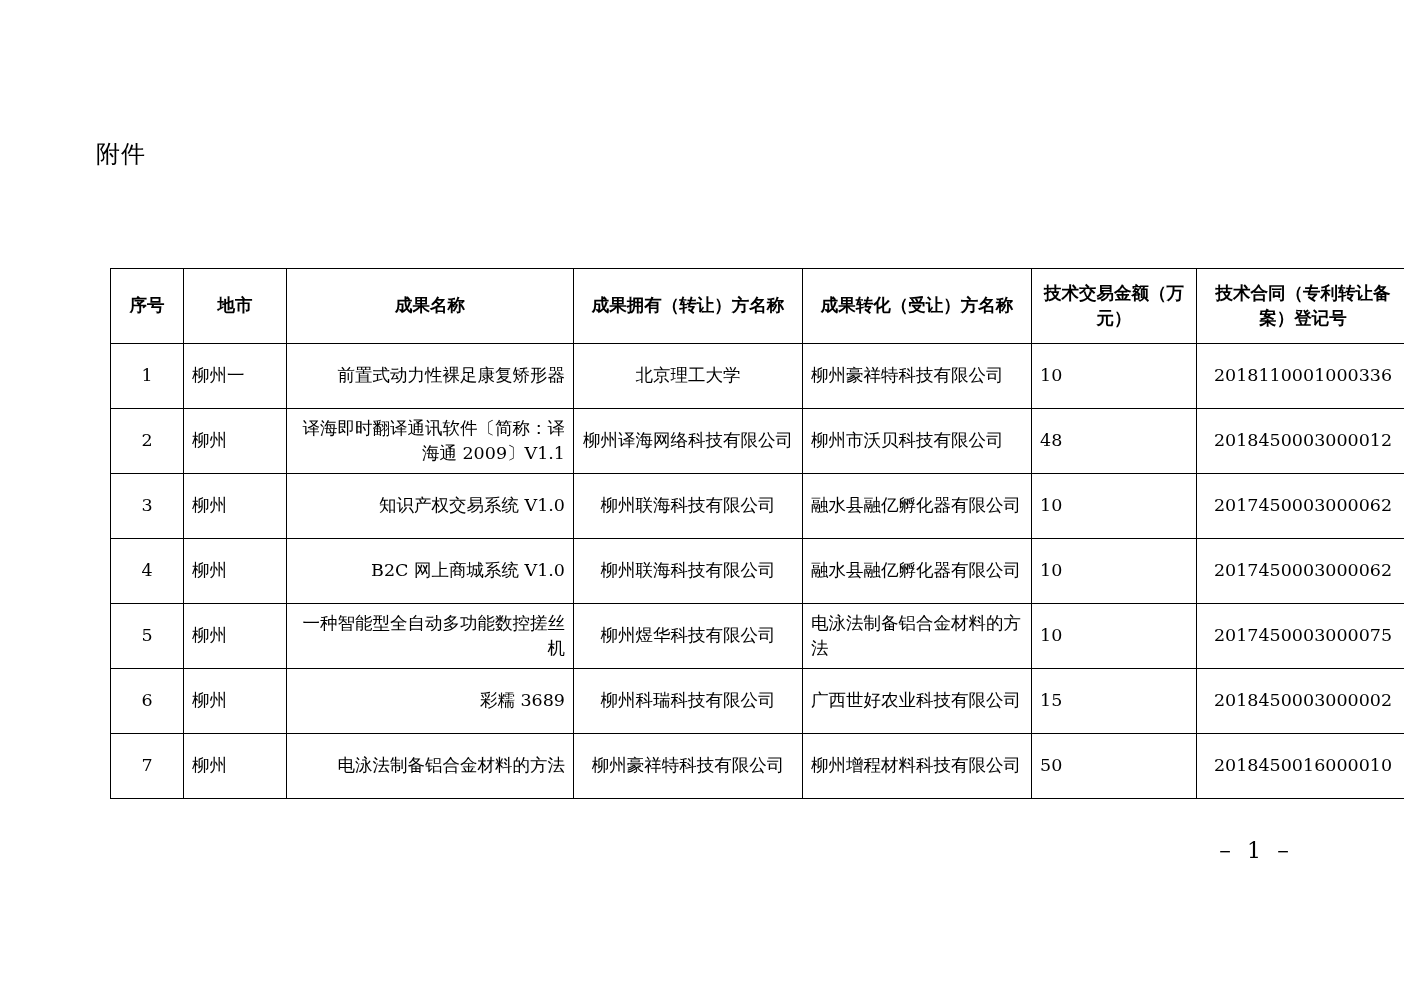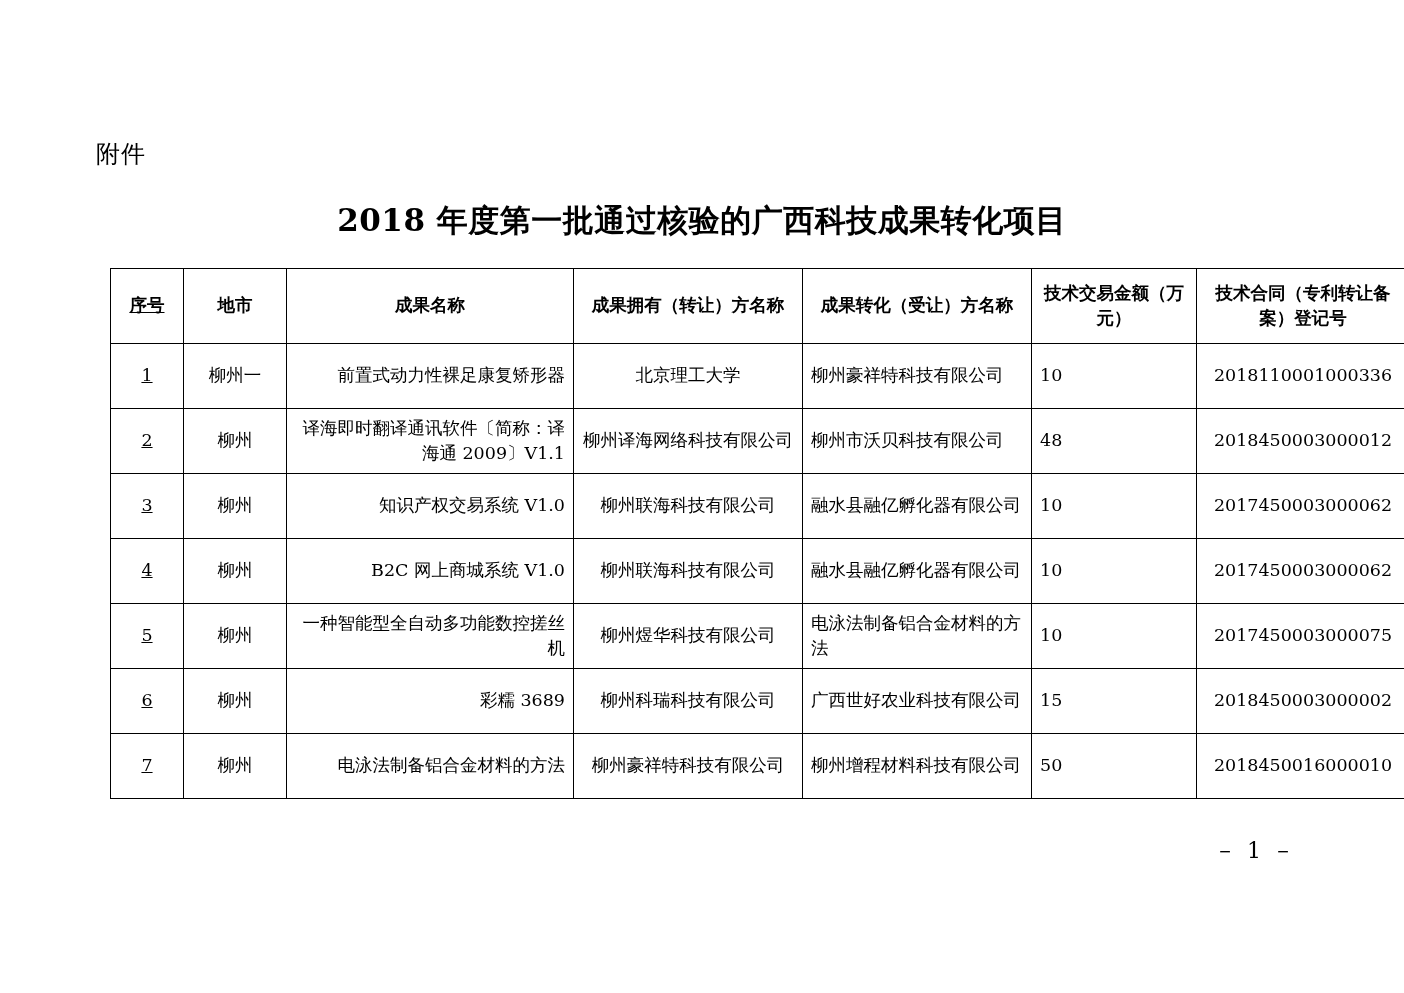--- a/index.html
+++ b/index.html
@@ -60,22 +60,22 @@
     line-height: 1.45;
   }
   table.main th {
     text-align: center;
     font-weight: bold;
     height: 62px;
   }
   table.main td {
     height: 52px;
   }
-  .c-no      { width: 56px;  text-align: center; text-decoration: underline; }
-  .c-city    { width: 86px;  text-align: center; }
+  .c-no      { width: 56px;  text-align: center; }
+  .c-city    { width: 86px;  text-align: left; }
   .c-name    { width: 270px; text-align: right; }
   .c-owner   { width: 212px; text-align: center; }
   .c-recv    { width: 212px; text-align: left; }
   .c-amount  { width: 148px; }
   .c-contract{ width: 196px; text-align: center; }
 
   th.c-name { text-align: center; border-radius: 32px; }
   th.c-owner { text-align: center; }
   th.c-recv { text-align: center; border-radius: 25px; }
 
@@ -88,21 +88,20 @@
     letter-spacing: 2px;
   }
 </style>
 </head>
 <body>
 
 <div class="page">
 
   <div class="attach-label">附件</div>
 
-  <div class="doc-title">2018 年度第一批通过核验的广西科技成果转化项目</div>
 
   <div class="table-wrap">
     <table class="main">
       <thead>
         <tr>
           <th class="c-no">序号</th>
           <th class="c-city">地市</th>
           <th class="c-name">成果名称</th>
           <th class="c-owner">成果拥有（转让）方名称</th>
           <th class="c-recv">成果转化（受让）方名称</th>

